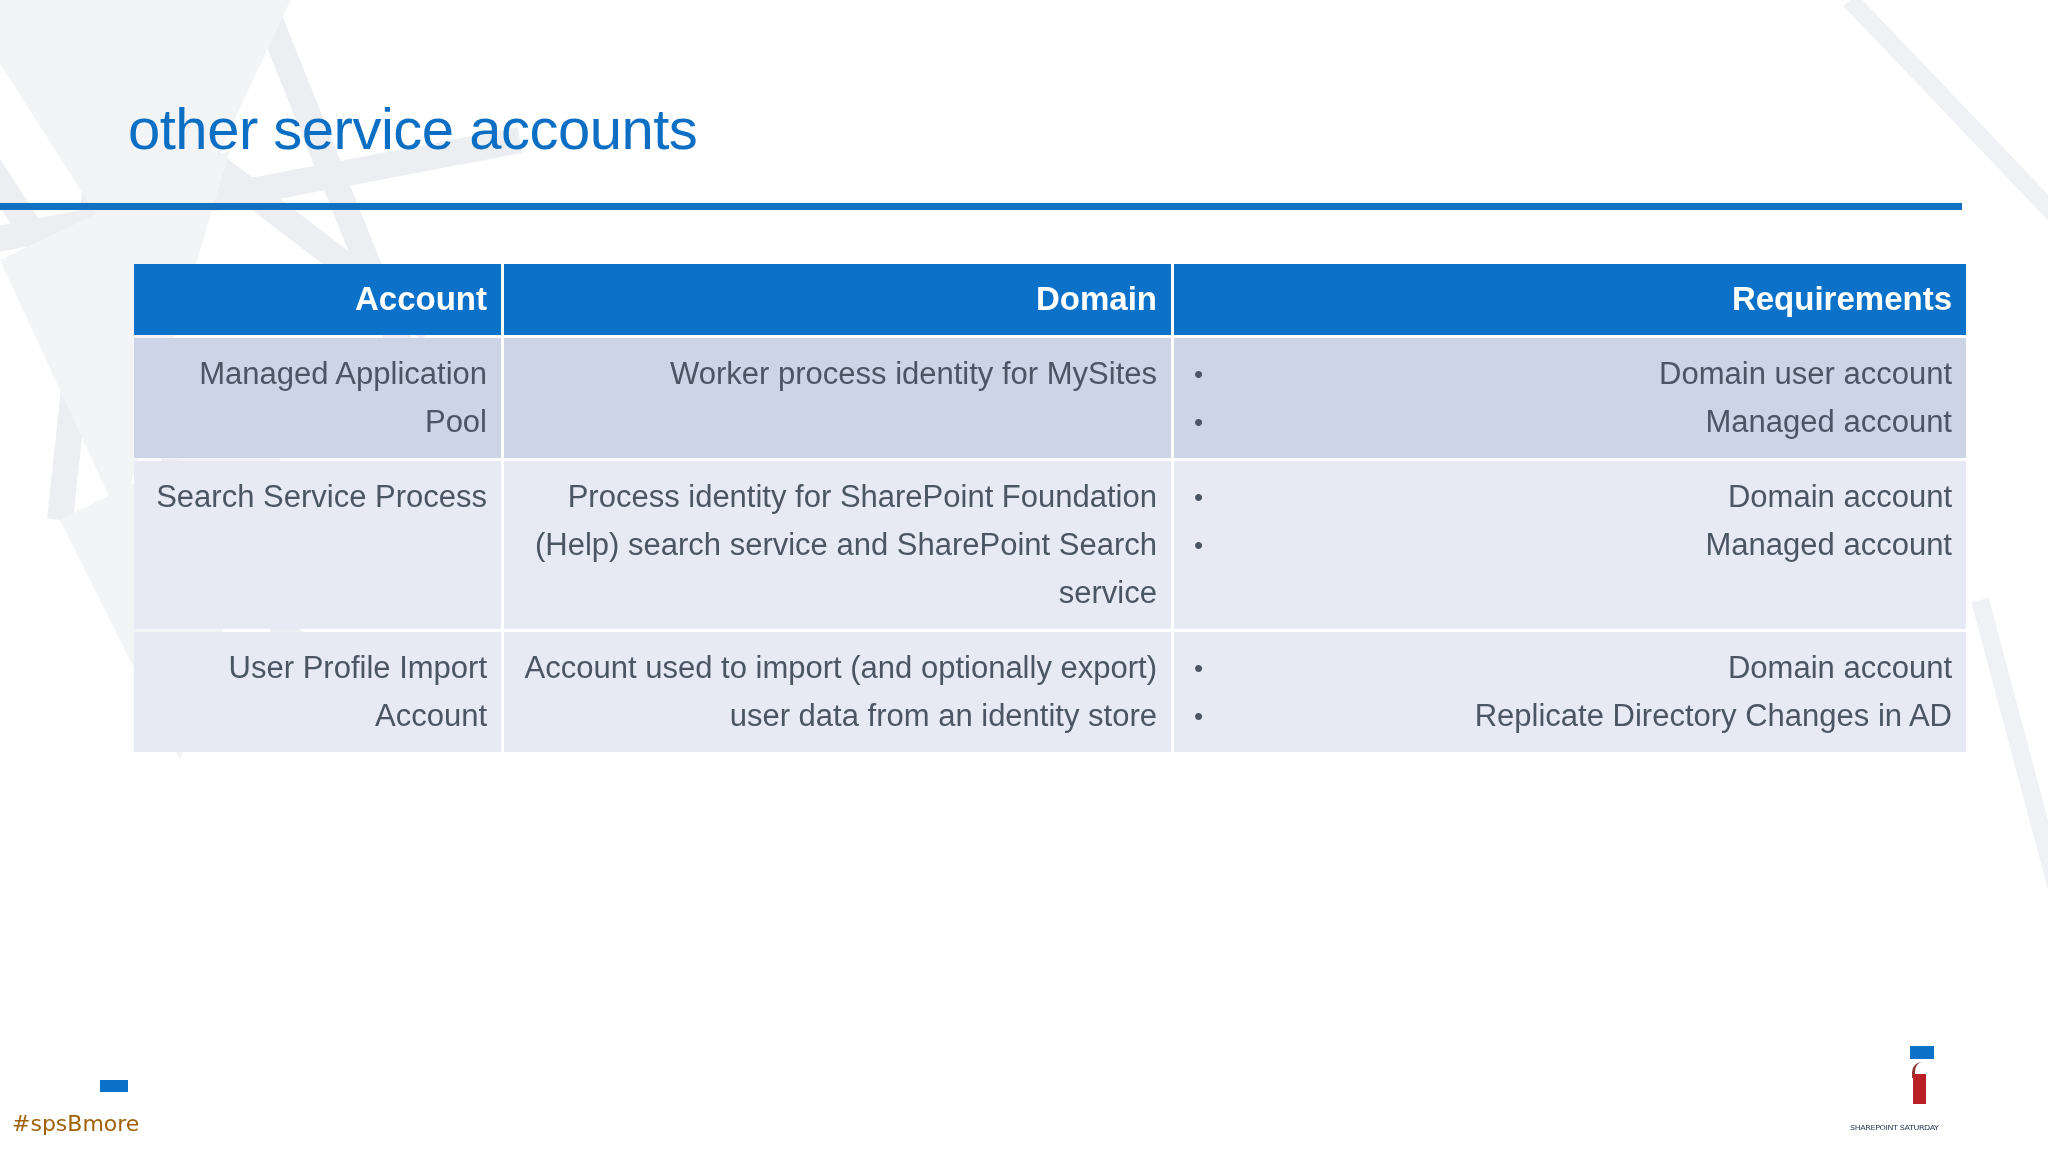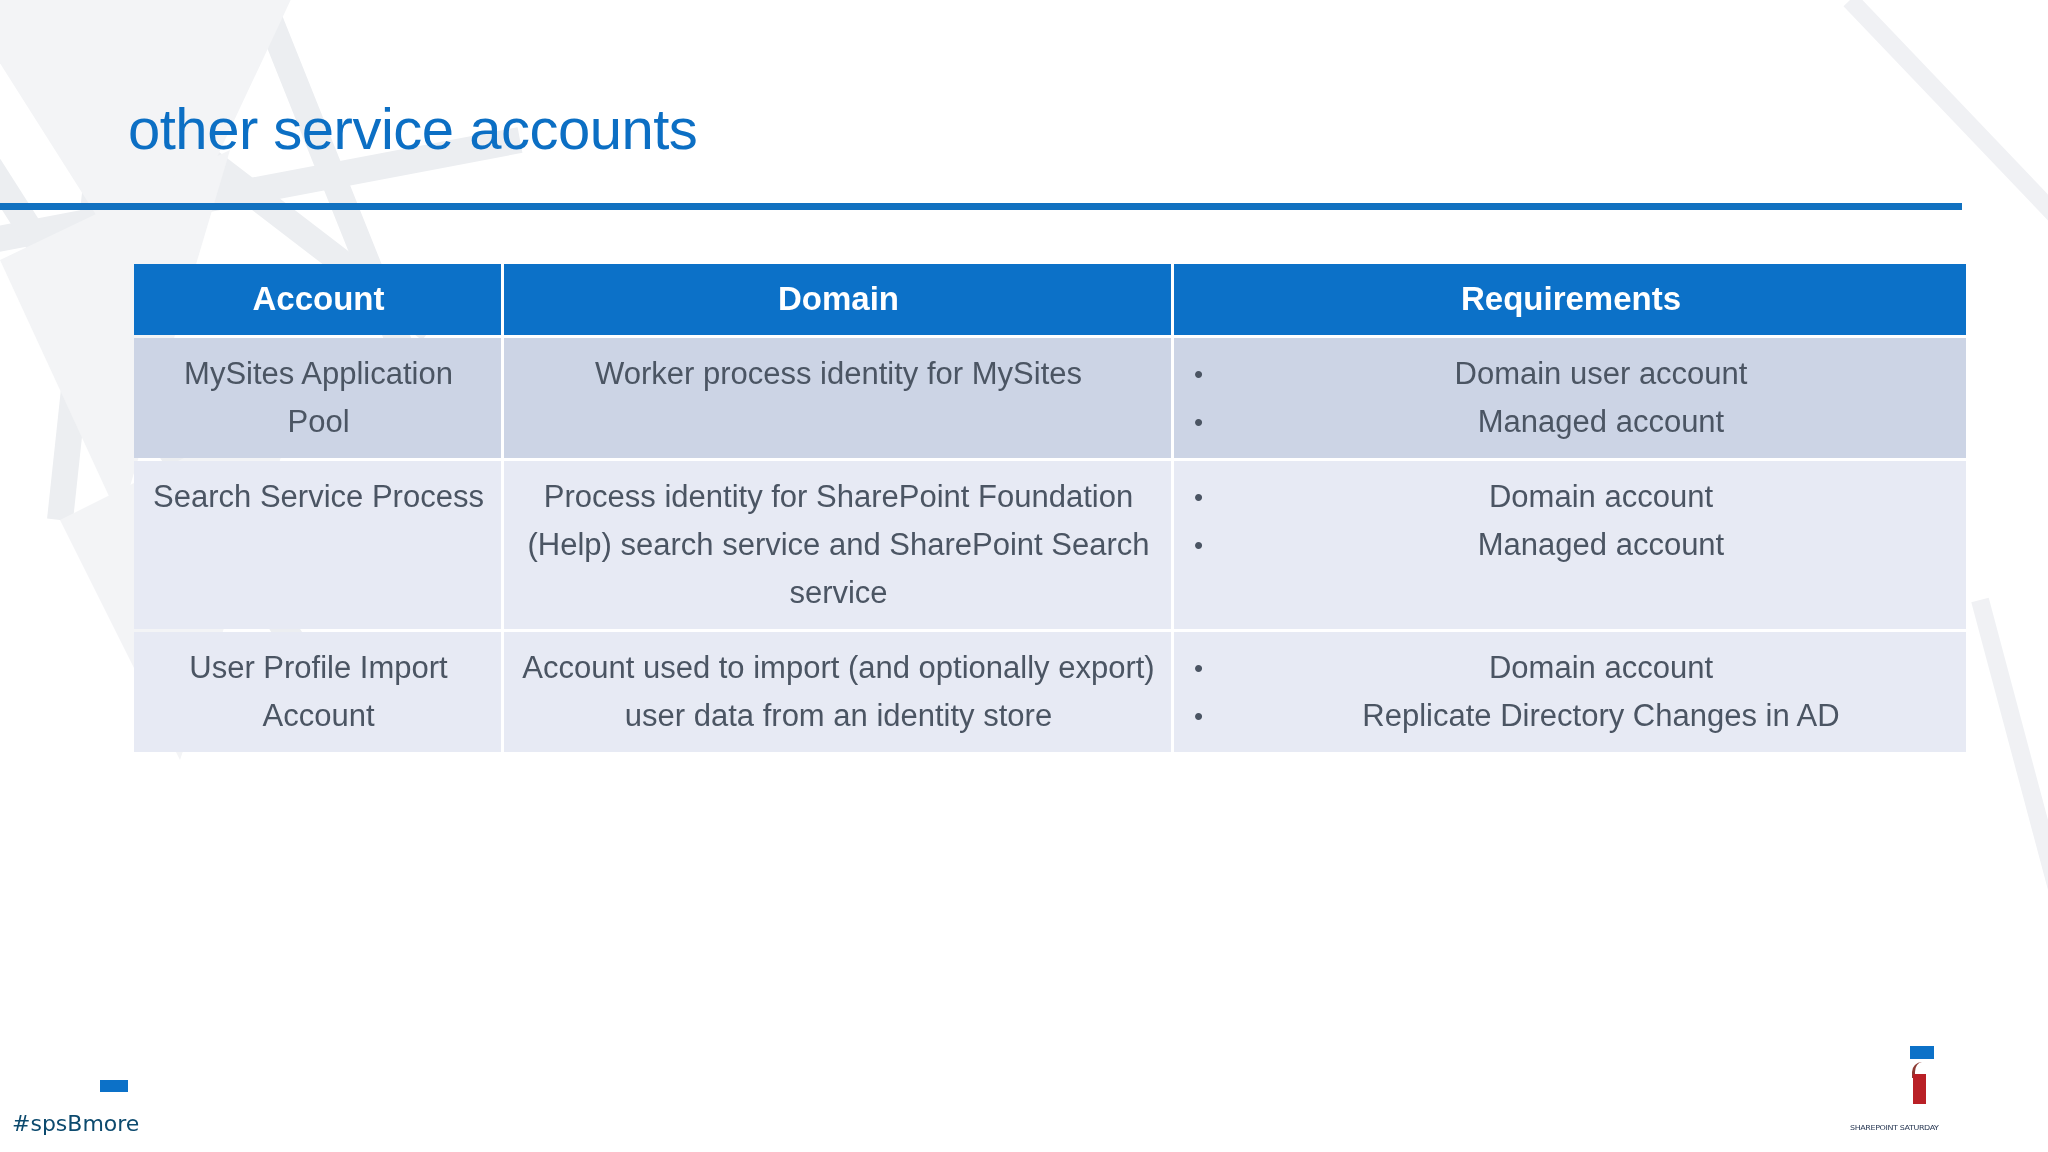--- a/index.html
+++ b/index.html
@@ -57,21 +57,21 @@
     top: 261px;
     width: 1835px;
     border-collapse: separate;
     border-spacing: 3px 3px;
     z-index: 2;
     table-layout: fixed;
   }
 
   #accounts-table th,
   #accounts-table td {
-    text-align: center;
+    text-align: right;
     vertical-align: top;
     padding: 12px 14px 12px 16px;
     font-size: 31px;
     line-height: 48px;
     color: #4b5563;
     font-weight: 400;
     margin-left: 44px;
   }
 
   #accounts-table thead th {
@@ -110,21 +110,21 @@
     line-height: 48px;
     color: #4b5563;
   }
 
   
   #footer-hash {
     position: absolute;
     left: 12px;
     bottom: 16px;
     font-size: 22px;
-    color: #0c4a6e;
+    color: #a16207;
     font-family: "DejaVu Sans", sans-serif;
     z-index: 4;
     white-space: nowrap;
   }
 
   #footer-blue-tick {
     position: absolute;
     left: 100px;
     bottom: 60px;
     width: 28px;
@@ -212,21 +212,21 @@
   </colgroup>
   <thead>
     <tr>
       <th>Account</th>
       <th>Domain</th>
       <th>Requirements</th>
     </tr>
   </thead>
   <tbody id="table-body">
       <tr class="row-dark">
-        <td>MySites Application Pool</td>
+        <td>Managed Application Pool</td>
         <td>Worker process identity for MySites</td>
         <td>
           <ul class="reqs">
             <li><span class="bullet">•</span><span>Domain user account</span></li>
             <li><span class="bullet">•</span><span>Managed account</span></li>
           </ul>
         </td>
       </tr>
       <tr class="row-light">
         <td>Search Service Process</td>

